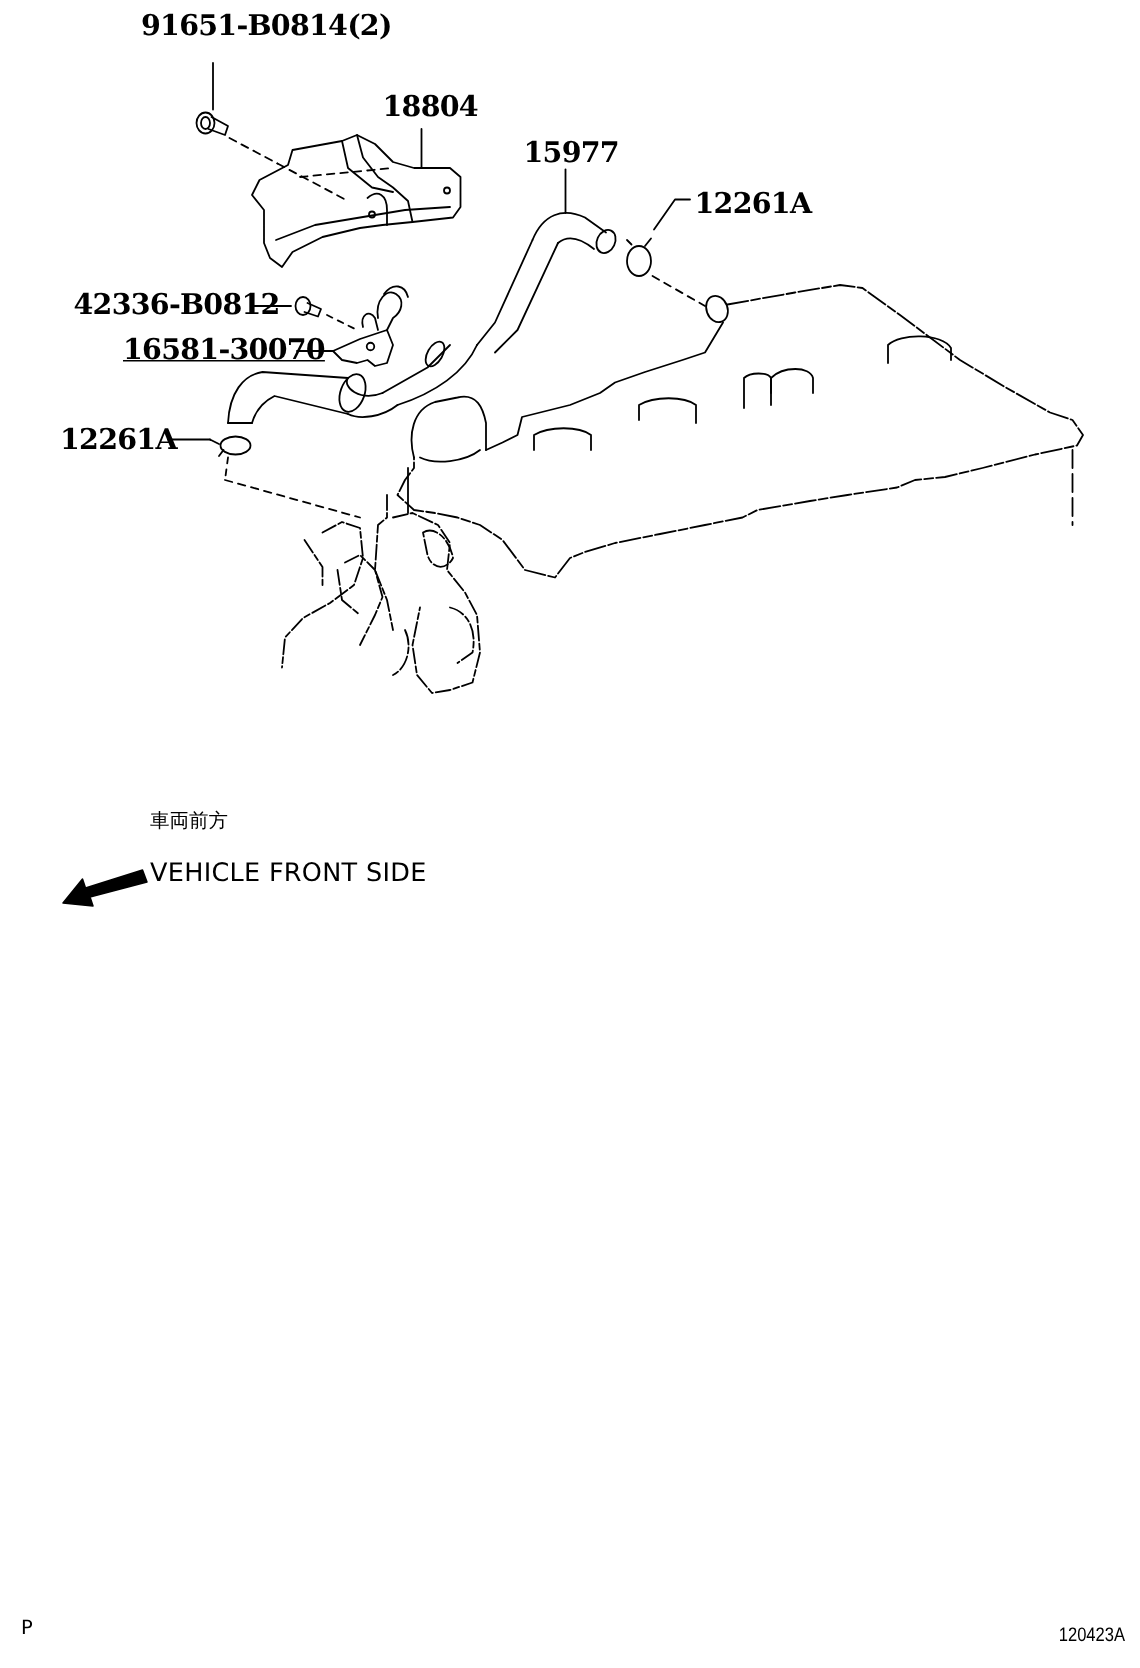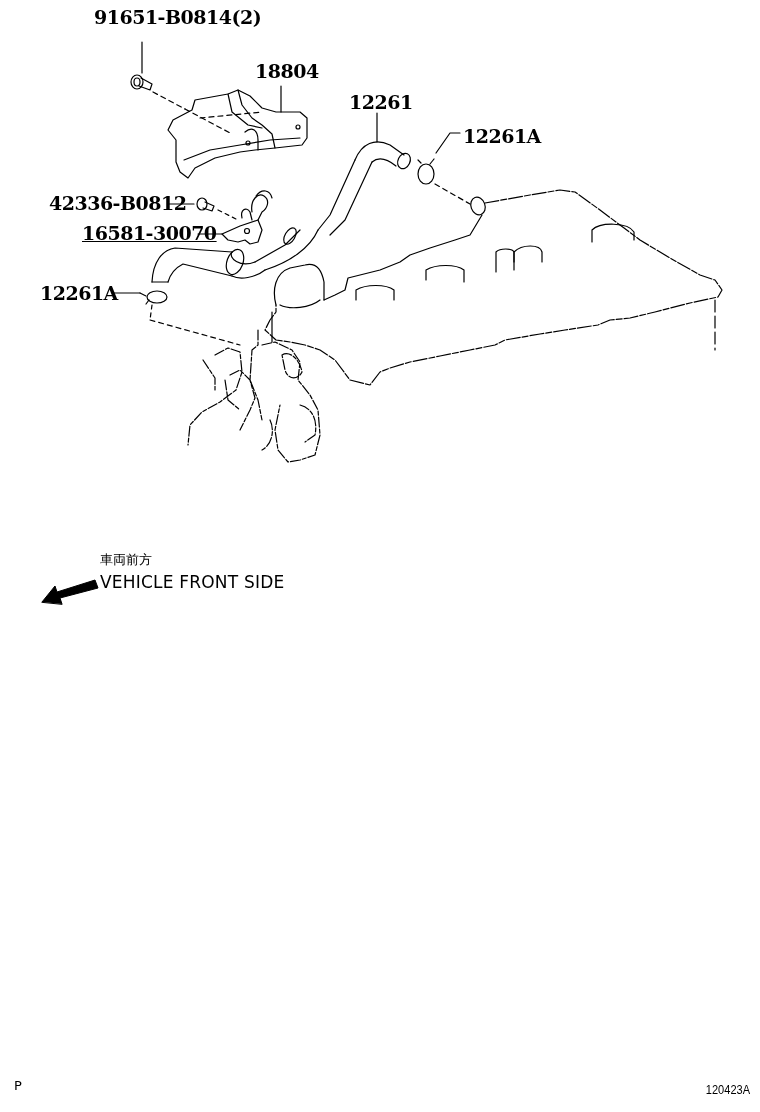--- a/index.html
+++ b/index.html
@@ -9,21 +9,21 @@
     .part-label {
       position: absolute;
       font-family: "DejaVu Serif", serif;
       font-weight: bold;
       font-size: 19px;
       letter-spacing: -0.5px;
       line-height: 1;
       white-space: nowrap;
       cursor: pointer;
     }
-    .note-jp { position: absolute; left: 100px; top: 553px; font-size: 13px; line-height: 1; }
+    .note-jp { position: absolute; left: 100px; top: 541px; font-size: 13px; line-height: 1; }
     .note-en { position: absolute; left: 100px; top: 574px; font-size: 17px; line-height: 1; letter-spacing: 0.2px; }
     .page-marker { position: absolute; left: 14px; top: 1078px; font-size: 13px; }
     .fig-code { position: absolute; right: 10px; top: 1082px; font-size: 13px; font-family: "Liberation Sans Narrow", "Liberation Sans", sans-serif; transform: scaleX(0.85); transform-origin: right; }
   </style>
 </head>
 <body>
 
 <div class="canvas">
 
   <svg class="drawing" width="760" height="1112" viewBox="0 0 760 1112" fill="none" stroke="#000" stroke-width="1.2" stroke-linejoin="round" stroke-linecap="round">
@@ -128,21 +128,21 @@
       <path d="M203 360 L215 378 L215 390"></path>
     </g>
 
     <g>
       <polygon points="42,602 55,586 57,592 95,580 98,588 60,598 62,604" fill="#000" stroke="#000" stroke-width="1"></polygon>
     </g>
   </svg>
 
   <div class="part-label" style="left:83px; top:8px;margin-left:11px;">91651-B0814(2)</div>
   <div class="part-label" style="left:255px; top:62px;">18804</div>
-  <div class="part-label" style="left:349px; top:93px;">12261</div>
+  <div class="part-label" style="left:349px; top:93px;">15977</div>
   <div class="part-label" style="left:463px; top:127px;">12261A</div>
   <div class="part-label" style="left:49px; top:194px;">42336-B0812</div>
   <div class="part-label" style="left:82px; top:224px;text-decoration:underline;">16581-30070</div>
   <div class="part-label" style="left:40px; top:284px;">12261A</div>
 
   <div class="note-jp">車両前方</div>
   <div class="note-en">VEHICLE FRONT SIDE</div>
 
   <div class="page-marker">P</div>
   <div class="fig-code">120423A</div>

